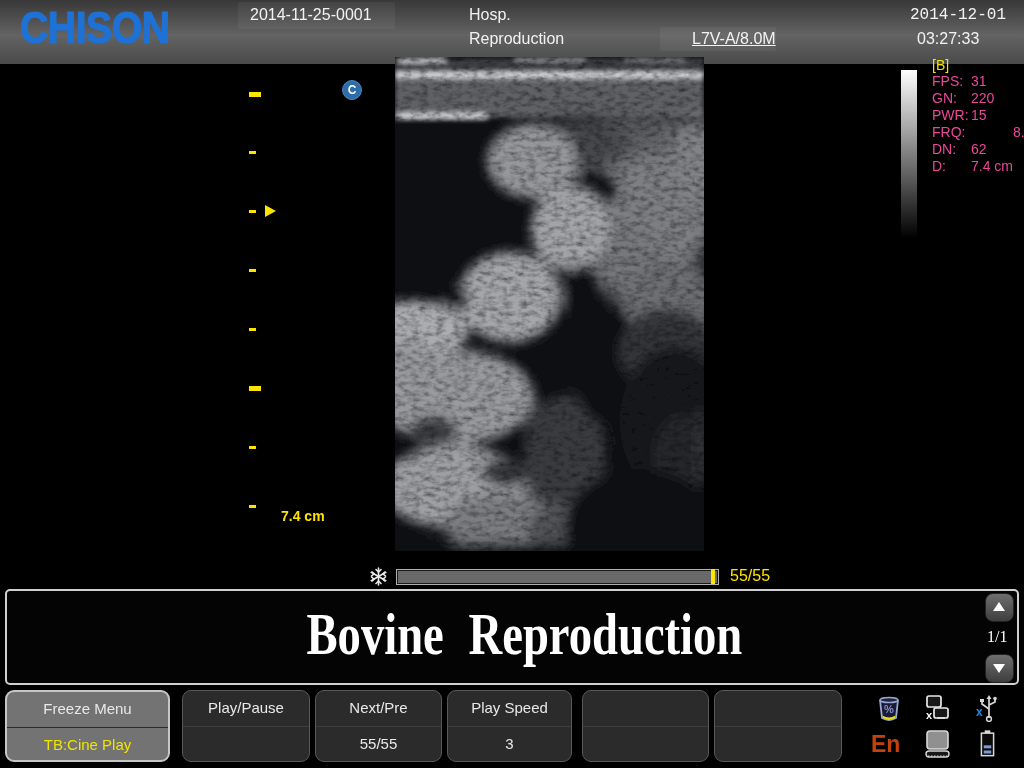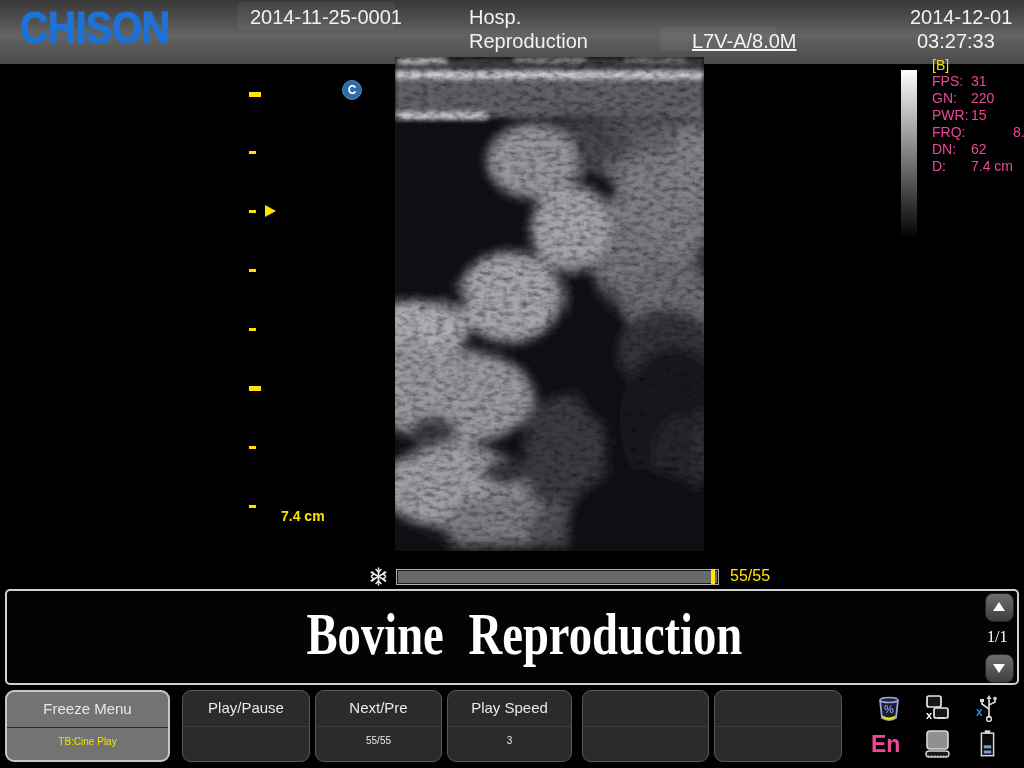--- a/index.html
+++ b/index.html
@@ -2,51 +2,51 @@
 <html><head>
 <meta charset="utf-8">
 <style>
   html,body{margin:0;padding:0;}
   body{width:1024px;height:768px;background:#000;font-family:"Liberation Sans",sans-serif;position:relative;overflow:hidden;}
   .abs{position:absolute;}
   
   #topbar{left:0;top:0;width:1024px;height:64px;background:linear-gradient(#383838,#636363 55%,#4a4a4a);}
   #topbar .fld{position:absolute;background:rgba(255,255,255,0.05);border-radius:2px;}
   #logo{position:absolute;left:20px;top:2px;font-size:45px;font-weight:bold;color:#1e72d6;letter-spacing:-0.5px;-webkit-text-stroke:1.2px #1e72d6;transform:scaleX(0.87);transform-origin:left;}
-  .tb{position:absolute;color:#f2f2f2;font-size:20px;white-space:nowrap;}
+  .tb{position:absolute;color:#f2f2f2;font-size:16px;white-space:nowrap;}
   
   .tick{position:absolute;left:249px;background:#ffe400;}
   
   #graybar{left:901px;top:70px;width:16px;height:168px;background:linear-gradient(#ffffff,#000000);}
   .inf{position:absolute;color:#ec4899;font-size:14px;white-space:nowrap;}
   
   #pbar{left:396px;top:569px;width:321px;height:14px;background:#696969;border:1px solid #b0b0b0;box-shadow:inset 0 0 0 1px #1a1a1a;}
   
   #bbox{left:5px;top:589px;width:1010px;height:92px;background:#040404;border:2px solid #d0d0d0;border-radius:5px;}
   #btitle{position:absolute;left:0;top:600px;width:1049px;text-align:center;color:#fff;font-family:"Liberation Serif",serif;font-weight:bold;font-size:57px;word-spacing:16px;transform:scale(0.818,1.04);transform-origin:524px top;}
   .sbtn{position:absolute;left:985px;width:27px;height:27px;border-radius:8px;background:linear-gradient(#6e6e6e,#3e3e3e);border:1px solid #222;}
   .sbtn .tri{position:absolute;left:7px;width:0;height:0;border-left:6px solid transparent;border-right:6px solid transparent;}
   
   .btn{position:absolute;top:690px;height:72px;border-radius:9px;background:#2b2b2b;border:1px solid #585858;box-sizing:border-box;}
   .btn .t1{position:absolute;left:0;right:0;top:8px;text-align:center;color:#e8e8e8;font-size:15px;}
-  .btn .t2{position:absolute;left:0;right:0;top:44px;text-align:center;color:#e8e8e8;font-size:10px;}
+  .btn .t2{position:absolute;left:0;right:0;top:44px;text-align:center;color:#e8e8e8;font-size:15px;}
   .btn .dvd{position:absolute;left:0;right:0;top:35px;height:1px;background:#3d3d3d;}
 </style>
 </head>
 <body>
 
 <div id="topbar" class="abs">
   <div id="logo">CHISON</div>
   <div class="fld" style="left:238px;top:2px;width:157px;height:27px;"></div>
   <div class="fld" style="left:660px;top:27px;width:116px;height:24px;"></div>
   <div class="tb" style="left:250px;top:6px;">2014-11-25-0001</div>
   <div class="tb" style="left:469px;top:6px;">Hosp.</div>
   <div class="tb" style="left:469px;top:30px;">Reproduction</div>
   <div class="tb" style="left:692px;top:30px;text-decoration:underline;">L7V-A/8.0M</div>
-  <div class="tb" style="left:910px;top:6px;">2014-12-01</div>
+  <div class="tb" style="left:910px;top:6px;font-family:Liberation Mono, monospace;">2014-12-01</div>
   <div class="tb" style="left:917px;top:30px;">03:27:33</div>
 </div>
 
 <div class="abs" style="left:395px;top:57px;">
 <svg width="309" height="494">
   <defs>
     <clipPath id="clip">
           <rect x="0" y="0" width="309" height="494"></rect>
         </clipPath>
     <filter id="b6" x="-30%" y="-30%" width="160%" height="160%">
@@ -232,21 +232,21 @@
     <line x1="13" y1="4" x2="13" y2="24"></line>
     <path d="M13 15 L6 10 L6 7"></path>
     <path d="M13 11 L19 8 L19 6"></path>
   </g>
   <path d="M13 1 L10.5 5 L15.5 5 Z" fill="#d8d8d8"></path>
   <circle cx="13" cy="25" r="2.4" fill="none" stroke="#d8d8d8" stroke-width="1.5"></circle>
   <circle cx="19" cy="4.5" r="1.8" fill="#d8d8d8"></circle>
   <rect x="4" y="5" width="4" height="3" fill="#d8d8d8"></rect>
   <text x="0" y="22" font-size="12" font-weight="bold" fill="#2288dd" font-family="Liberation Sans">x</text>
 </svg>
-<div class="abs" style="left:871px;top:731px;color:#ec4899;font-size:23px;font-weight:bold;">En</div>
+<div class="abs" style="left:871px;top:731px;color:#c2410c;font-size:23px;font-weight:bold;">En</div>
 <svg class="abs" style="left:925px;top:730px;" width="25" height="29" viewBox="0 0 25 29">
   <rect x="2" y="1" width="21" height="18" rx="3" fill="#909090" stroke="#d8d8d8" stroke-width="1.6"></rect>
   <rect x="1" y="21" width="23" height="6" rx="3" fill="#181818" stroke="#d8d8d8" stroke-width="1.4"></rect>
   <line x1="3" y1="26" x2="22" y2="26" stroke="#d8d8d8" stroke-width="1" stroke-dasharray="1.5 1.5"></line>
 </svg>
 <svg class="abs" style="left:980px;top:729px;" width="15" height="28" viewBox="0 0 16 29">
   <rect x="5" y="1" width="6" height="3" fill="#d8d8d8"></rect>
   <rect x="1.5" y="4" width="13" height="24" fill="#0a0a0a" stroke="#d8d8d8" stroke-width="1.6"></rect>
   <rect x="4" y="17" width="8" height="3.2" fill="#7b9bd2"></rect>
   <rect x="4" y="22.5" width="8" height="3.2" fill="#7b9bd2"></rect>

